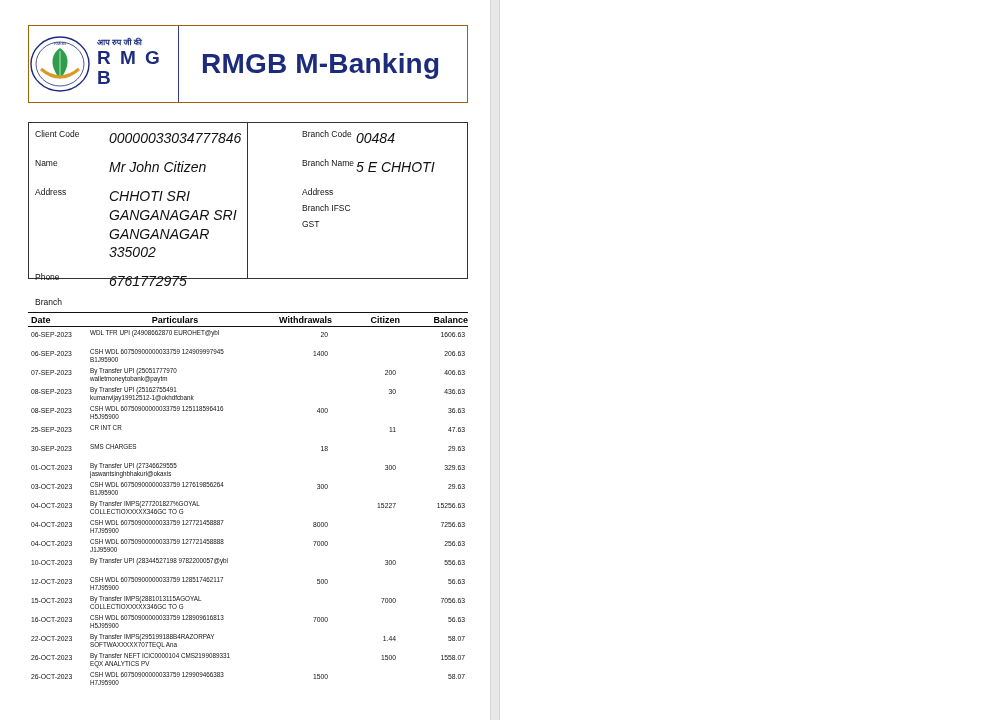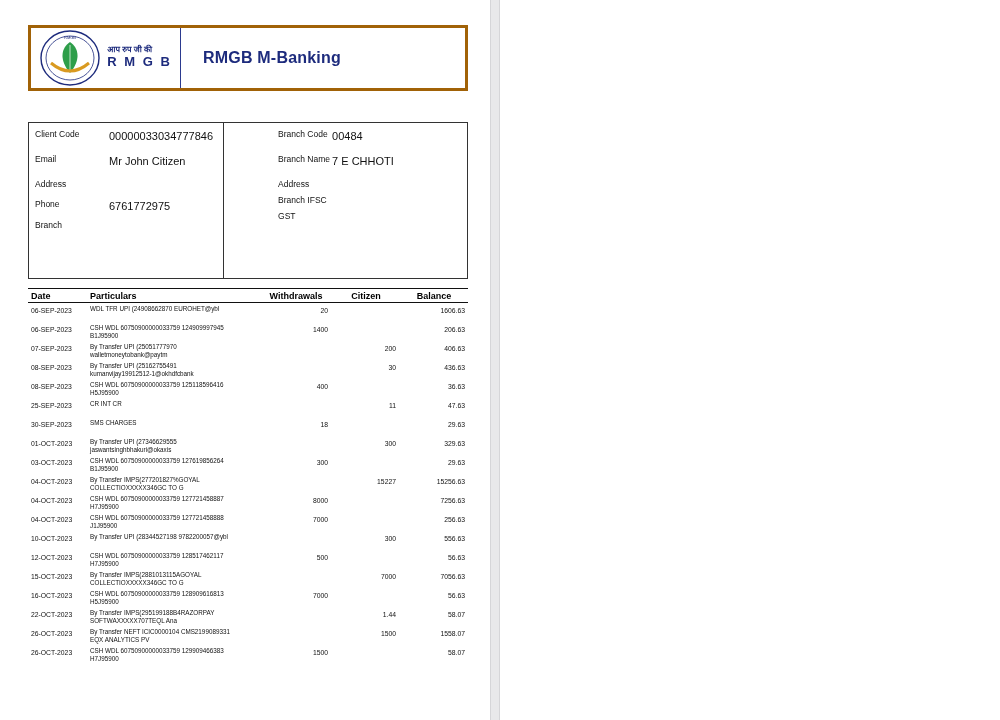--- a/index.html
+++ b/index.html
@@ -33,22 +33,22 @@
     position: absolute;
     left: 501px; top: 0;
     width: 499px; height: 720px;
     background: #fff;
   }
 
   
   .header-box {
     position: absolute;
     left: 28px; top: 25px;
-    width: 440px; height: 66px;
-    border: 3px solid #a16207;
+    width: 440px; height: 78px;
+    border: 1px solid #a16207;
     display: flex;
     align-items: center;
   }
   .logo-cell {
     width: 150px; height: 100%;
     border-right: 1px solid #2b3a8f;
     display: flex; align-items: center; justify-content: center;
     position: relative;
   }
   .logo-emblem {
@@ -61,29 +61,29 @@
     margin-left: 6px;
     line-height: 1.1;
   }
   .logo-hindi {
     font-size: 8px;
     color: #1d2b7d;
     font-weight: bold;
     white-space: nowrap;
   }
   .logo-rmgb {
-    font-size: 13px;
+    font-size: 19px;
     color: #1d2b7d;
     font-weight: bold;
     letter-spacing: 2px;
   }
   .header-title {
     flex: 1;
     padding-left: 22px;
-    font-size: 16px;
+    font-size: 28px;
     font-weight: bold;
     color: #1d2b7d;
     letter-spacing: .2px;
   }
 
   
   .info-box {
     position: absolute;
     left: 28px; top: 122px;
     width: 440px; height: 157px;
@@ -107,51 +107,53 @@
   }
   .info-label {
     width: 74px;
     flex: none;
     font-size: 8.5px;
     color: #111;
   }
   .info-col.right .info-label { width: 54px; }
   .info-value {
     flex: 1;
-    font-size: 11px;
+    font-size: 14px;
     color: #111;
     white-space: pre-line;
     line-height: 1.35;
+    font-style: italic;
   }
   .info-spacer-8 { height: 8px; }
   .info-spacer-4 { height: 4px; }
 
   
   .txn-table {
     position: absolute;
     left: 28px; top: 288px;
     width: 440px;
   }
   .txn-head {
     display: flex;
     border-top: 1px solid #111;
     border-bottom: 1px solid #111;
     height: 15px;
     align-items: center;
     font-weight: bold;
     font-size: 9px;
     color: #000;
+    margin-top: 24px;
   }
   .c-date   { width: 62px; padding-left: 3px; }
   .c-part   { width: 170px; }
   .c-wdl    { width: 72px; text-align: right; padding-right: 4px; }
   .c-dep    { width: 68px; text-align: right; padding-right: 4px; }
   .c-bal    { width: 68px; text-align: right; padding-right: 3px; }
-  .txn-head .c-part { }
-  .txn-head .c-wdl, .txn-head .c-dep, .txn-head .c-bal { text-align: center; padding-right: 0; }
+  .txn-head .c-part { text-align: center; }
+  .txn-head .c-wdl, .txn-head .c-dep, .txn-head .c-bal { text-align: right; padding-right: 0; }
 
   .txn-row {
     display: flex;
     font-size: 6.5px;
     color: #111;
     min-height: 19px;
     line-height: 1.3;
     padding-top: 1px;
   }
   .txn-row .c-date { font-size: 6.8px; padding-top: 3px; }
@@ -187,47 +189,50 @@
     </div>
 
     <div class="info-box">
       <div class="info-col left">
         <div class="info-row">
           <div class="info-label">Client Code</div>
           <div class="info-value">00000033034777846</div>
         </div>
         <div class="info-spacer-8"></div>
         <div class="info-row">
-          <div class="info-label">Email</div>
+          <div class="info-label">Name</div>
           <div class="info-value">Mr  John Citizen</div>
         </div>
         <div class="info-spacer-8"></div>
         <div class="info-row">
           <div class="info-label">Address</div>
+          <div class="info-value">CHHOTI SRI
+GANGANAGAR SRI
+GANGANAGAR  335002</div>
         </div>
         <div class="info-spacer-8"></div>
         <div class="info-row">
           <div class="info-label">Phone</div>
           <div class="info-value">6761772975</div>
         </div>
         <div class="info-spacer-4"></div>
         <div class="info-row">
           <div class="info-label">Branch</div>
           <div class="info-value"></div>
         </div>
       </div>
       <div class="info-col right">
         <div class="info-row">
           <div class="info-label">Branch  Code</div>
           <div class="info-value">00484</div>
         </div>
         <div class="info-spacer-8"></div>
         <div class="info-row">
           <div class="info-label">Branch  Name</div>
-          <div class="info-value">7 E CHHOTI</div>
+          <div class="info-value">5 E CHHOTI</div>
         </div>
         <div class="info-spacer-8"></div>
         <div class="info-row">
           <div class="info-label">Address</div>
         </div>
         <div class="info-spacer-4"></div>
         <div class="info-row">
           <div class="info-label">Branch IFSC</div>
           <div class="info-value"></div>
         </div>

